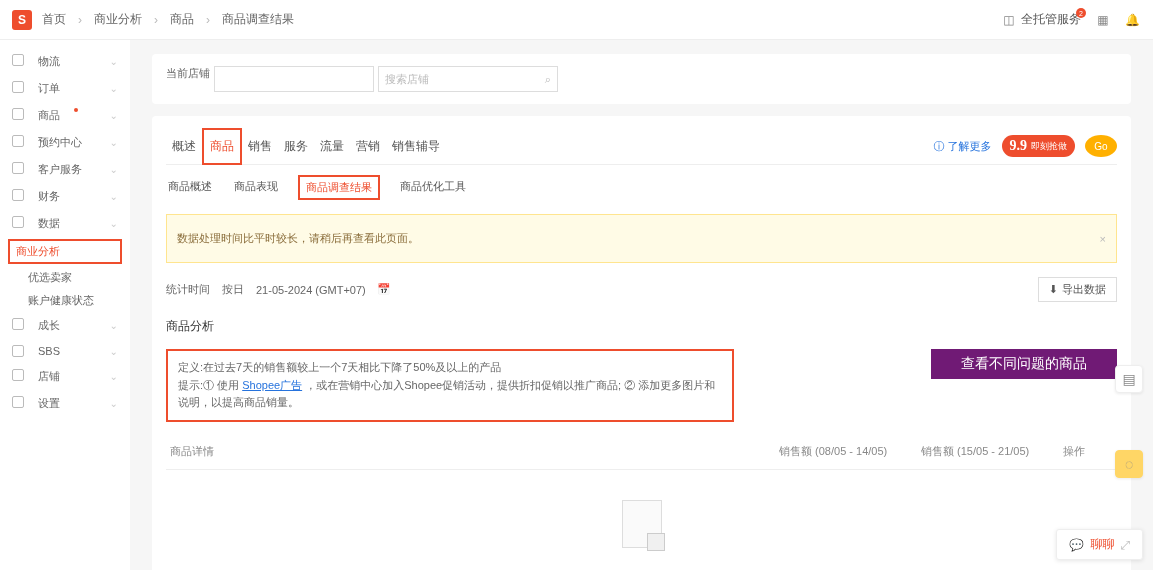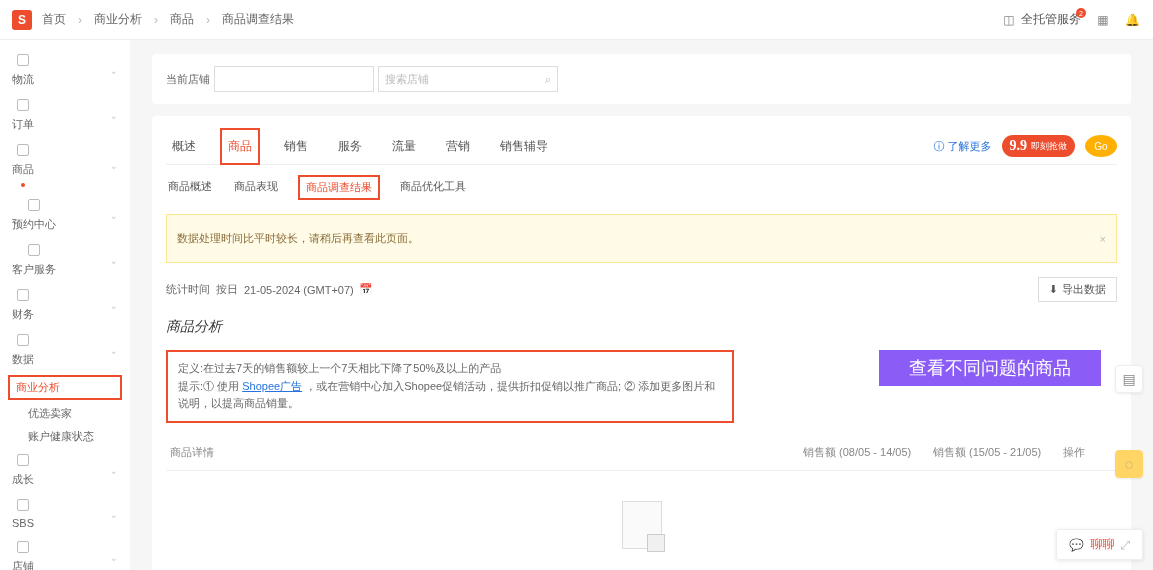--- a/index.html
+++ b/index.html
@@ -12,69 +12,69 @@
 .breadcrumb span.sep { color: #bbb; }
 .header-right { margin-left: auto; display: flex; align-items: center; gap: 14px; }
 .header-btn { display: flex; align-items: center; gap: 4px; color: #555; position: relative; }
 .badge-dot { position: absolute; top: -3px; right: -5px; width: 10px; height: 10px; background: #ee4d2d; color: #fff; font-size: 7px; border-radius: 50%; display: flex; align-items: center; justify-content: center; }
 .icon-box { width: 16px; height: 16px; display: inline-flex; align-items: center; justify-content: center; color: #888; }
 
 
 .container { display: flex; height: calc(570px - 40px); }
 .sidebar { width: 130px; background: #fff; padding: 8px 0; }
 .side-item { display: flex; align-items: center; justify-content: space-between; padding: 6px 12px; color: #666; cursor: pointer; font-size: 11px; }
-.side-item .left { display: flex; align-items: center; gap: 6px; flex-direction: column; }
+.side-item .left { display: flex; gap: 14px; }
 .side-icon { width: 12px; height: 12px; border: 1px solid #bbb; border-radius: 2px; }
 .chev { color: #ccc; font-size: 10px; }
 .side-sub { padding-left: 28px; font-size: 11px; color: #666; padding-top: 4px; padding-bottom: 4px; }
 .side-sub.highlighted { border: 2px solid #ee4d2d; color: #ee4d2d; margin: 2px 8px; padding: 3px 6px; }
 
 
 .main { flex: 1; padding: 14px 22px; background: #f6f6f6; overflow-y: auto; }
 .panel { background: #fff; border-radius: 4px; padding: 12px 14px; margin-bottom: 12px; }
 
-.shop-row { display: flex; align-items: center; gap: 4px; font-size: 11px; color: #666; }
+.shop-row { display: flex; align-items: flex-start; gap: 4px; font-size: 11px; color: #666; }
 .shop-select { border: 1px solid #ddd; height: 26px; width: 160px; padding: 0 6px; display: flex; align-items: center; }
 .shop-search { border: 1px solid #ddd; height: 26px; width: 180px; padding: 0 6px; display: flex; align-items: center; justify-content: space-between; color: #bbb; }
 
-.main-tabs { display: flex; align-items: center; gap: 18px; font-size: 12px; color: #555; border-bottom: 1px solid #eee; padding-bottom: 0; }
+.main-tabs { display: flex; align-items: center; font-size: 12px; color: #555; border-bottom: 1px solid #eee; padding-bottom: 0; }
 .main-tab { padding: 8px 6px; cursor: pointer; }
 .main-tab.active { color: #ee4d2d; border: 2px solid #ee4d2d; border-bottom: 2px solid #ee4d2d; margin-bottom: -1px; }
 .tab-right { margin-left: auto; display: flex; align-items: center; gap: 10px; font-size: 11px; }
 .learn-link { color: #2673dd; display: flex; align-items: center; gap: 3px; }
 .promo99 { background: #ee4d2d; color: #fff; padding: 3px 8px; border-radius: 12px; font-weight: bold; display: flex; align-items: center; gap: 4px; }
 .go-circle { background: #ffb000; color: #fff; width: 32px; height: 22px; border-radius: 50%; display: flex; align-items: center; justify-content: center; font-size: 10px; }
 
 .sub-tabs { display: flex; gap: 18px; font-size: 11px; color: #555; padding: 10px 0 6px; }
 .sub-tab { padding: 4px 2px; cursor: pointer; }
 .sub-tab.active { color: #ee4d2d; border: 2px solid #ee4d2d; padding: 3px 6px; }
 
 .alert-bar { background: #fffbe6; border: 1px solid #ffe58f; padding: 16px 10px; font-size: 11px; color: #8a6d3b; display: flex; align-items: center; justify-content: space-between; margin: 8px 0; position: relative;}
 .alert-close { color: #bbb; cursor: pointer; }
 
 .time-row { display: flex; align-items: center; justify-content: space-between; font-size: 11px; color: #666; padding: 6px 0; }
-.time-row .cal { display: flex; align-items: center; gap: 6px; }
+.time-row .cal { display: flex; align-items: center; gap: 12px; }
 .export-btn { border: 1px solid #ddd; padding: 4px 10px; color: #555; display: flex; align-items: center; gap: 4px; background: #fff; }
 
-.section-title { font-size: 14px; font-weight: 500; padding: 10px 0 8px; font-style: italic; }
+.section-title { font-size: 12px; font-weight: 500; padding: 10px 0 8px; }
 
 .filter-row-wrap { position: relative; }
 .filter-tabs { display: flex; border: 2px solid #ee4d2d; font-size: 11px; width: 475px; }
 .filter-tab { padding: 6px 10px; border-right: 1px solid #eee; cursor: pointer; color: #555; white-space: nowrap; }
 .filter-tab:last-child { border-right: none; }
 .filter-tab.active { color: #ee4d2d; background: #fff5f2; }
 
-.callout { position: absolute; right: 16px; background: #8b5cf6; color: #fff; font-size: 18px; padding: 6px 30px; font-weight: 500; }
+.callout { position: absolute; right: 0; background: #701a75; color: #fff; font-size: 14px; padding: 6px 30px; font-weight: 500; }
 .callout.c1 { top: 0; }
 .callout.c2 { top: 36px; }
 
 .info-box { border: 2px solid #ee4d2d; padding: 8px 10px; margin-top: 6px; font-size: 11px; color: #666; line-height: 1.6; width: 568px; }
 .info-box a { color: #2673dd; }
 
-.table-head { display: flex; font-size: 11px; color: #888; padding: 10px 4px; border-bottom: 1px solid #eee; margin-top: 12px; }
+.table-head { display: flex; font-size: 11px; color: #888; padding: 10px 4px; border-bottom: 1px solid #eee; margin-top: 12px; gap: 12px; }
 .th-product { flex: 1; }
 .th-col { width: 130px; }
 .th-op { width: 50px; }
 
 .empty-state { display: flex; flex-direction: column; align-items: center; justify-content: center; padding: 30px 0 20px; color: #bbb; font-size: 11px; }
 .empty-icon { width: 40px; height: 48px; border: 1px solid #ddd; margin-bottom: 8px; position: relative; background: #fafafa; }
 .empty-icon::after { content: ""; position: absolute; right: -4px; bottom: -4px; width: 16px; height: 16px; border: 1px solid #ccc; background: #f0f0f0; }
 
 
 .float-btn { position: absolute; right: 10px; width: 28px; height: 28px; background: #fff; border: 1px solid #eee; border-radius: 4px; display: flex; align-items: center; justify-content: center; color: #888; font-size: 14px; box-shadow: 0 1px 3px rgba(0,0,0,0.08); }

